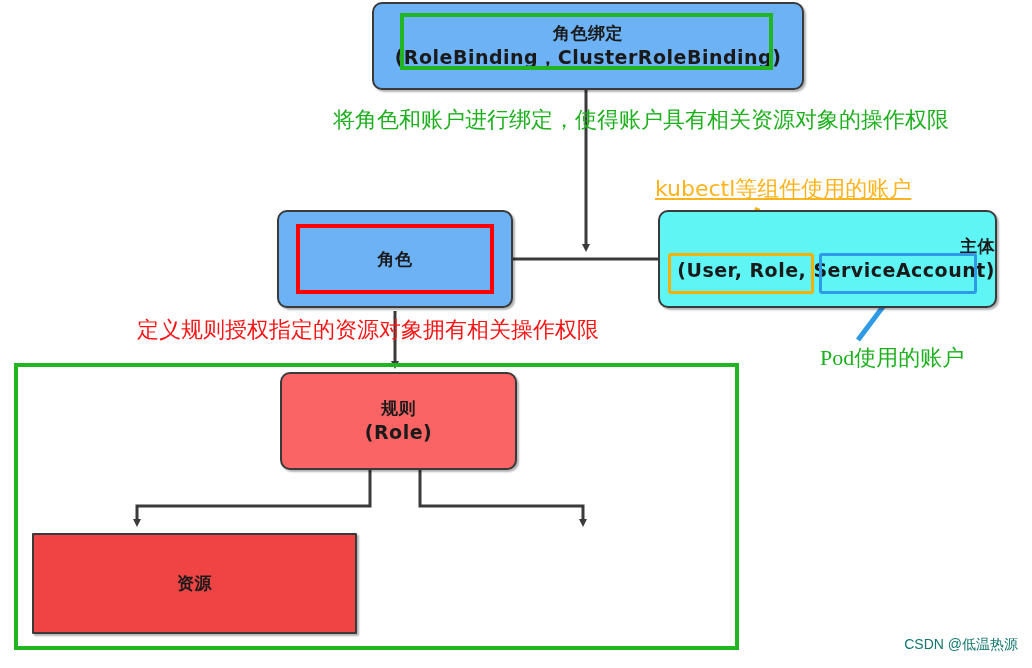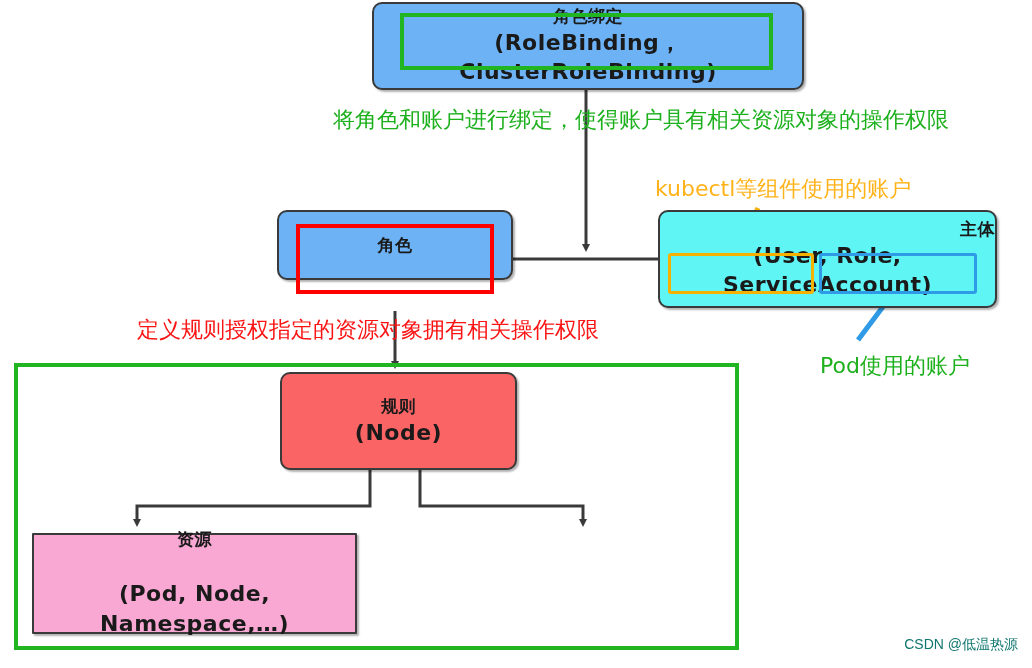--- a/index.html
+++ b/index.html
@@ -26,28 +26,28 @@
     align-items: center;
     justify-content: center;
     text-align: center;
     color: #1a1a1a;
     font-family: "DejaVu Sans", sans-serif;
     font-weight: bold;
     line-height: 1.35;
     box-shadow: 2px 2px 2px rgba(0,0,0,0.30);
   }
   .node .l1 { font-size: 17px; letter-spacing: 0.5px; }
-  .node .l2 { font-size: 22px; letter-spacing: 0.5px; }
+  .node .l2 { font-size: 19px; letter-spacing: 0.5px; }
   .rounded { border-radius: 10px; }
   .sq { border-radius: 1px; }
 
   .node-blue   { background: #6cb2f5; }
   .node-cyan   { background: #5ff5f5; align-items: flex-end; }
   .node-salmon { background: #fb6464; }
-  .node-green  { background: #f9a8d4; gap: 28px; }
+  .node-green  { background: #ef4444; gap: 28px; }
 
   
   .annot {
     position: absolute;
     box-sizing: border-box;
     background: transparent;
     pointer-events: none;
   }
   .annot-green  { border: 4px solid #22b522; }
   .annot-red    { border: 4px solid #ff0000; }
@@ -58,21 +58,21 @@
   
   .lbl {
     position: absolute;
     white-space: nowrap;
     font-family: "DejaVu Sans", sans-serif;
     font-size: 22px;
     letter-spacing: 0px;
   }
   .lbl-green  { color: #1db01d; }
   .lbl-red    { color: #fa1414; }
-  .lbl-orange { color: #ffb31a; }
+  .lbl-orange { color: #ffb31a; text-decoration: underline; }
 
   .watermark {
     position: absolute;
     right: 14px;
     bottom: 14px;
     color: #0f766e;
     font-size: 14px;
     font-family: "Liberation Sans", sans-serif;
     white-space: nowrap;
   }
@@ -116,46 +116,45 @@
   </svg>
 
   <div class="annot annot-box-green" style="left:14px; top:363px; width:725px; height:287px;"></div>
 
   <div class="node node-blue rounded" style="left:372px; top:2px; width:432px; height:88px;">
     <span class="l1">角色绑定</span>
     <span class="l2">(RoleBinding，ClusterRoleBinding)</span>
   </div>
   <div class="annot annot-green" style="left:400px; top:13px; width:373px; height:57px;"></div>
 
-  <div class="node node-blue rounded" style="left:277px; top:210px; width:236px; height:70px;">
+  <div class="node node-blue rounded" style="left:277px; top:210px; width:236px; height:98px;">
     <span class="l1">角色</span>
   </div>
   <div class="annot annot-red" style="left:296px; top:224px; width:198px; height:70px;"></div>
 
   <div class="node node-cyan rounded" style="left:658px; top:210px; width:339px; height:98px;">
     <span class="l1">主体</span>
     <span class="l2">(User, Role, ServiceAccount)</span>
   </div>
   <div class="annot annot-orange" style="left:668px; top:253px; width:146px; height:41px;"></div>
   <div class="annot annot-blue" style="left:819px; top:253px; width:158px; height:41px;"></div>
 
   <div class="node node-salmon rounded" style="left:280px; top:372px; width:237px; height:98px;">
     <span class="l1">规则</span>
-    <span class="l2">(Node)</span>
+    <span class="l2">(Role)</span>
   </div>
 
   <div class="node node-green sq" style="left:32px; top:533px; width:325px; height:101px;">
     <span class="l1">资源</span>
-    <span class="l2">(Pod, Node, Namespace,…)</span>
   </div>
 
 
   <div class="lbl lbl-green" style="left:333px; top:105px;">将角色和账户进行绑定，使得账户具有相关资源对象的操作权限</div>
 
   <div class="lbl lbl-red" style="left:137px; top:315px;">定义规则授权指定的资源对象拥有相关操作权限</div>
 
   <div class="lbl lbl-orange" style="left:655px; top:174px;">kubectl等组件使用的账户</div>
 
-  <div class="lbl lbl-green" style="left:820px; top:351px;">Pod使用的账户</div>
+  <div class="lbl lbl-green" style="left:820px; top:343px;font-family:Liberation Serif, serif;">Pod使用的账户</div>
 
   <div class="watermark">CSDN @低温热源</div>
 
 </div>
 
 </body></html>

